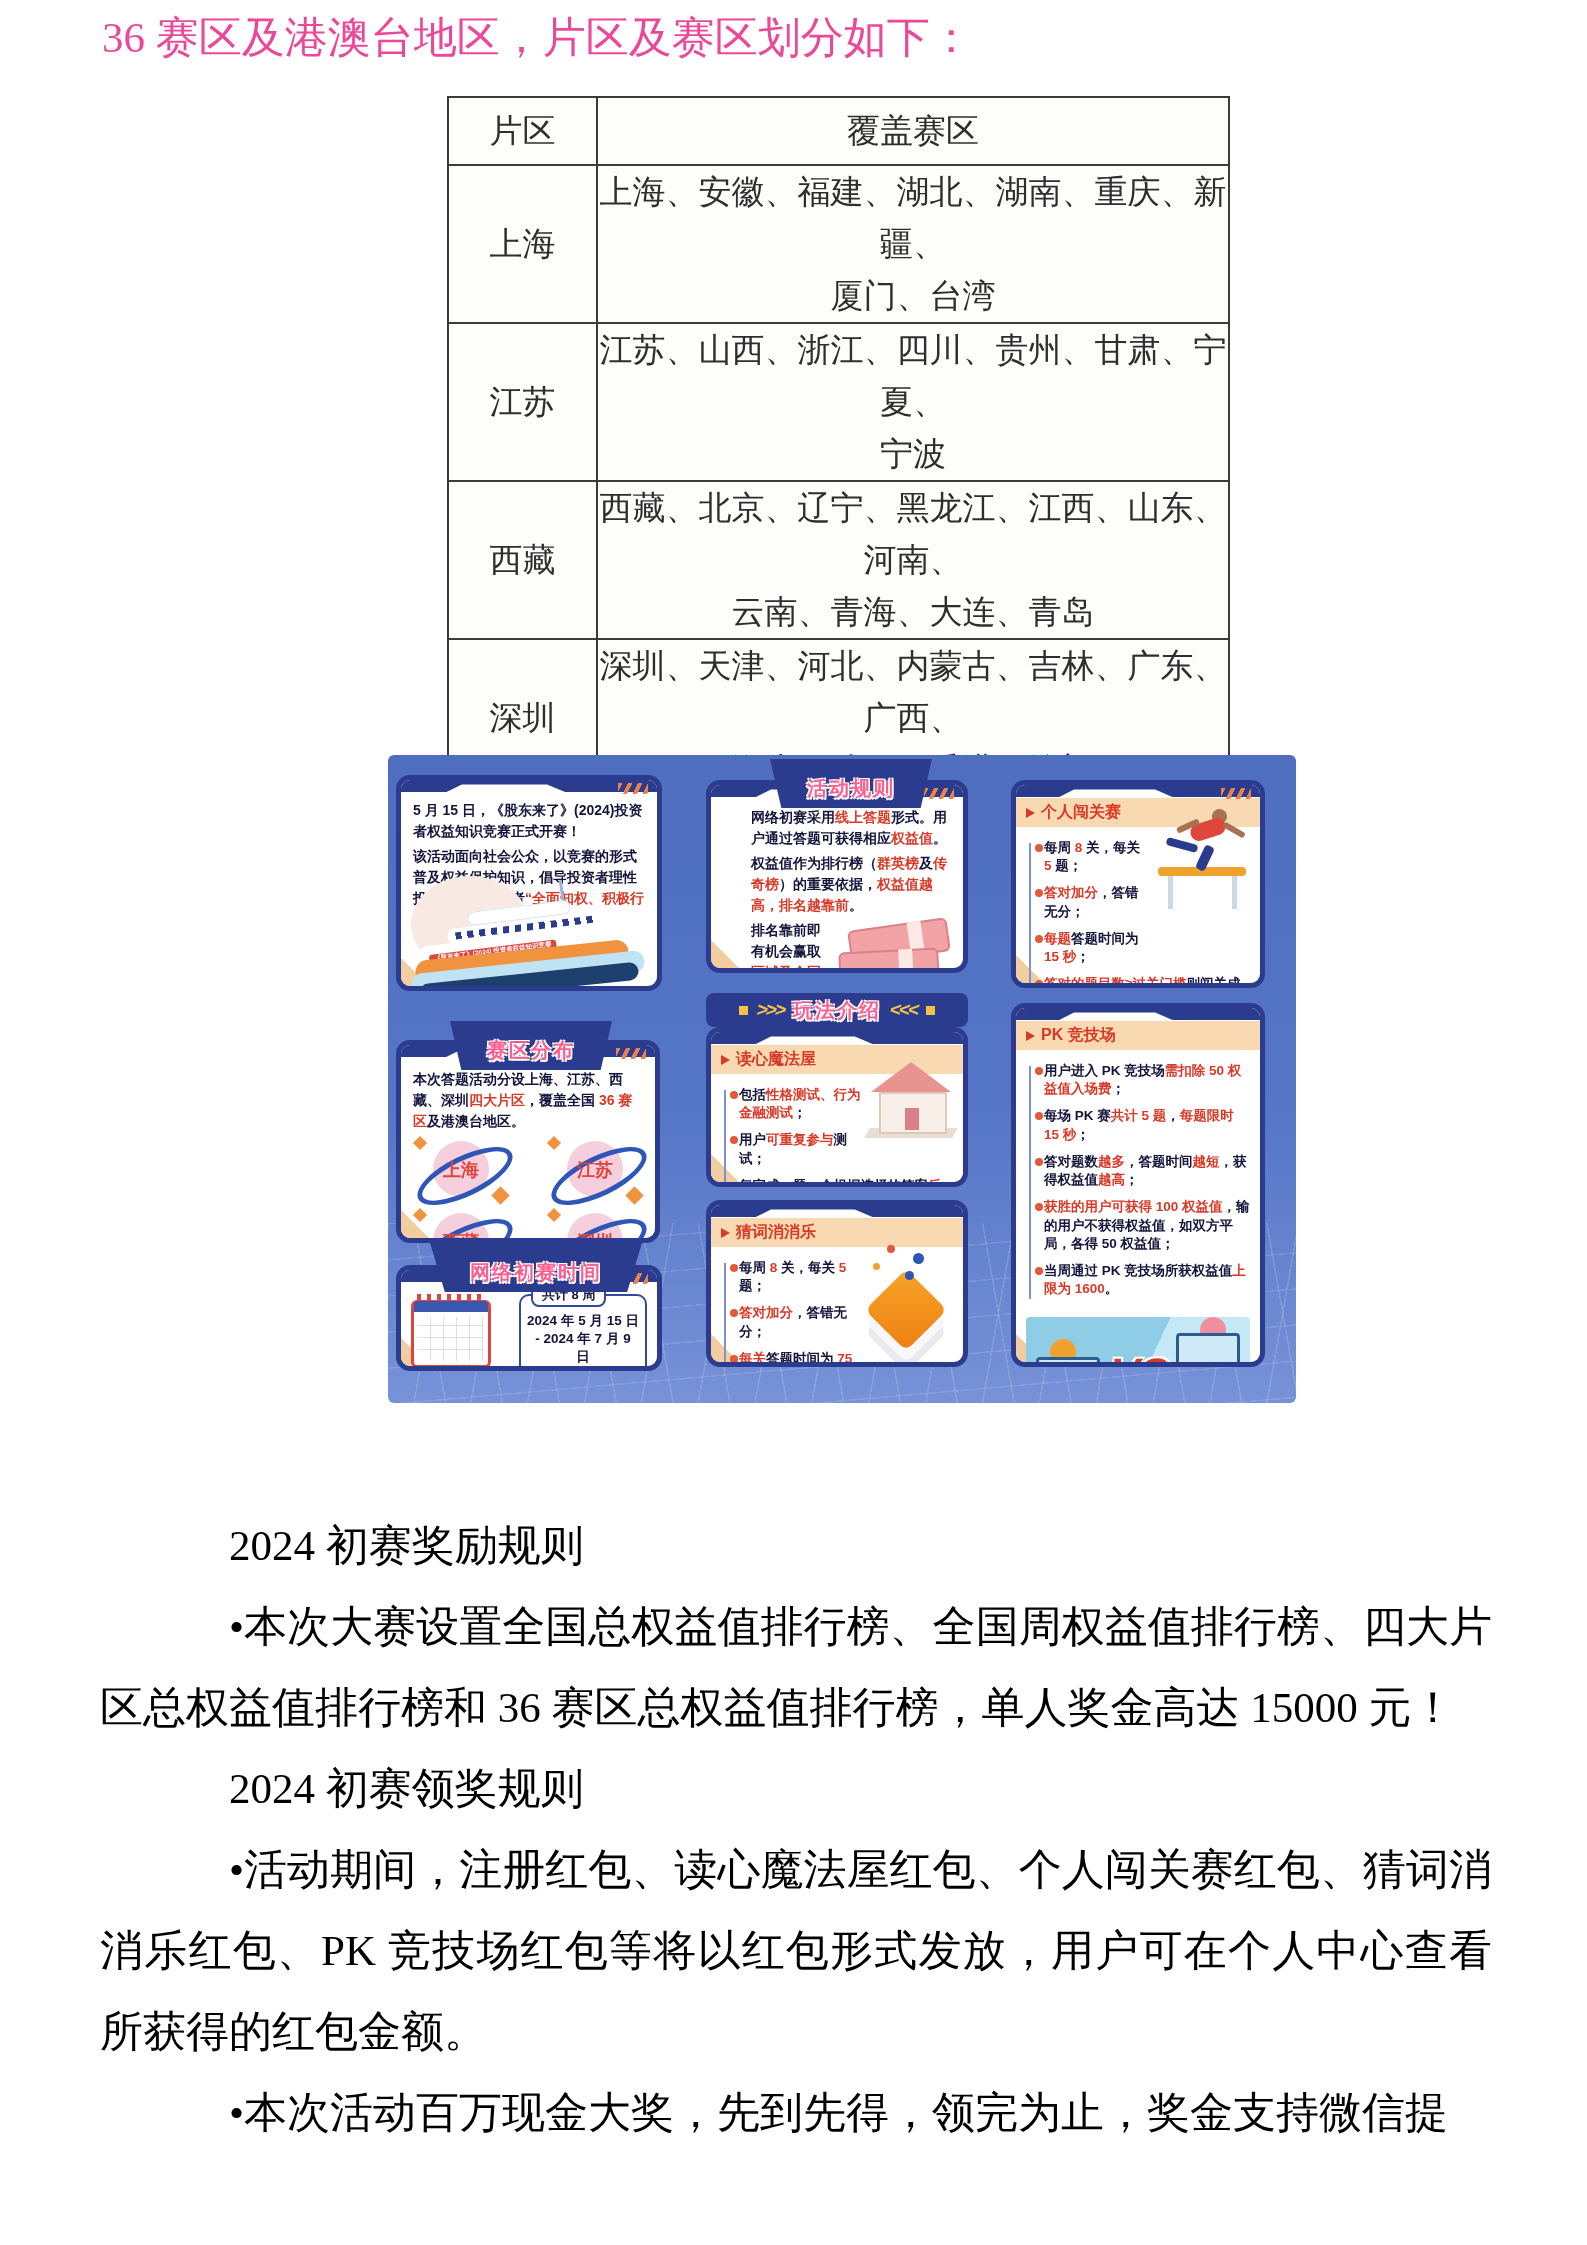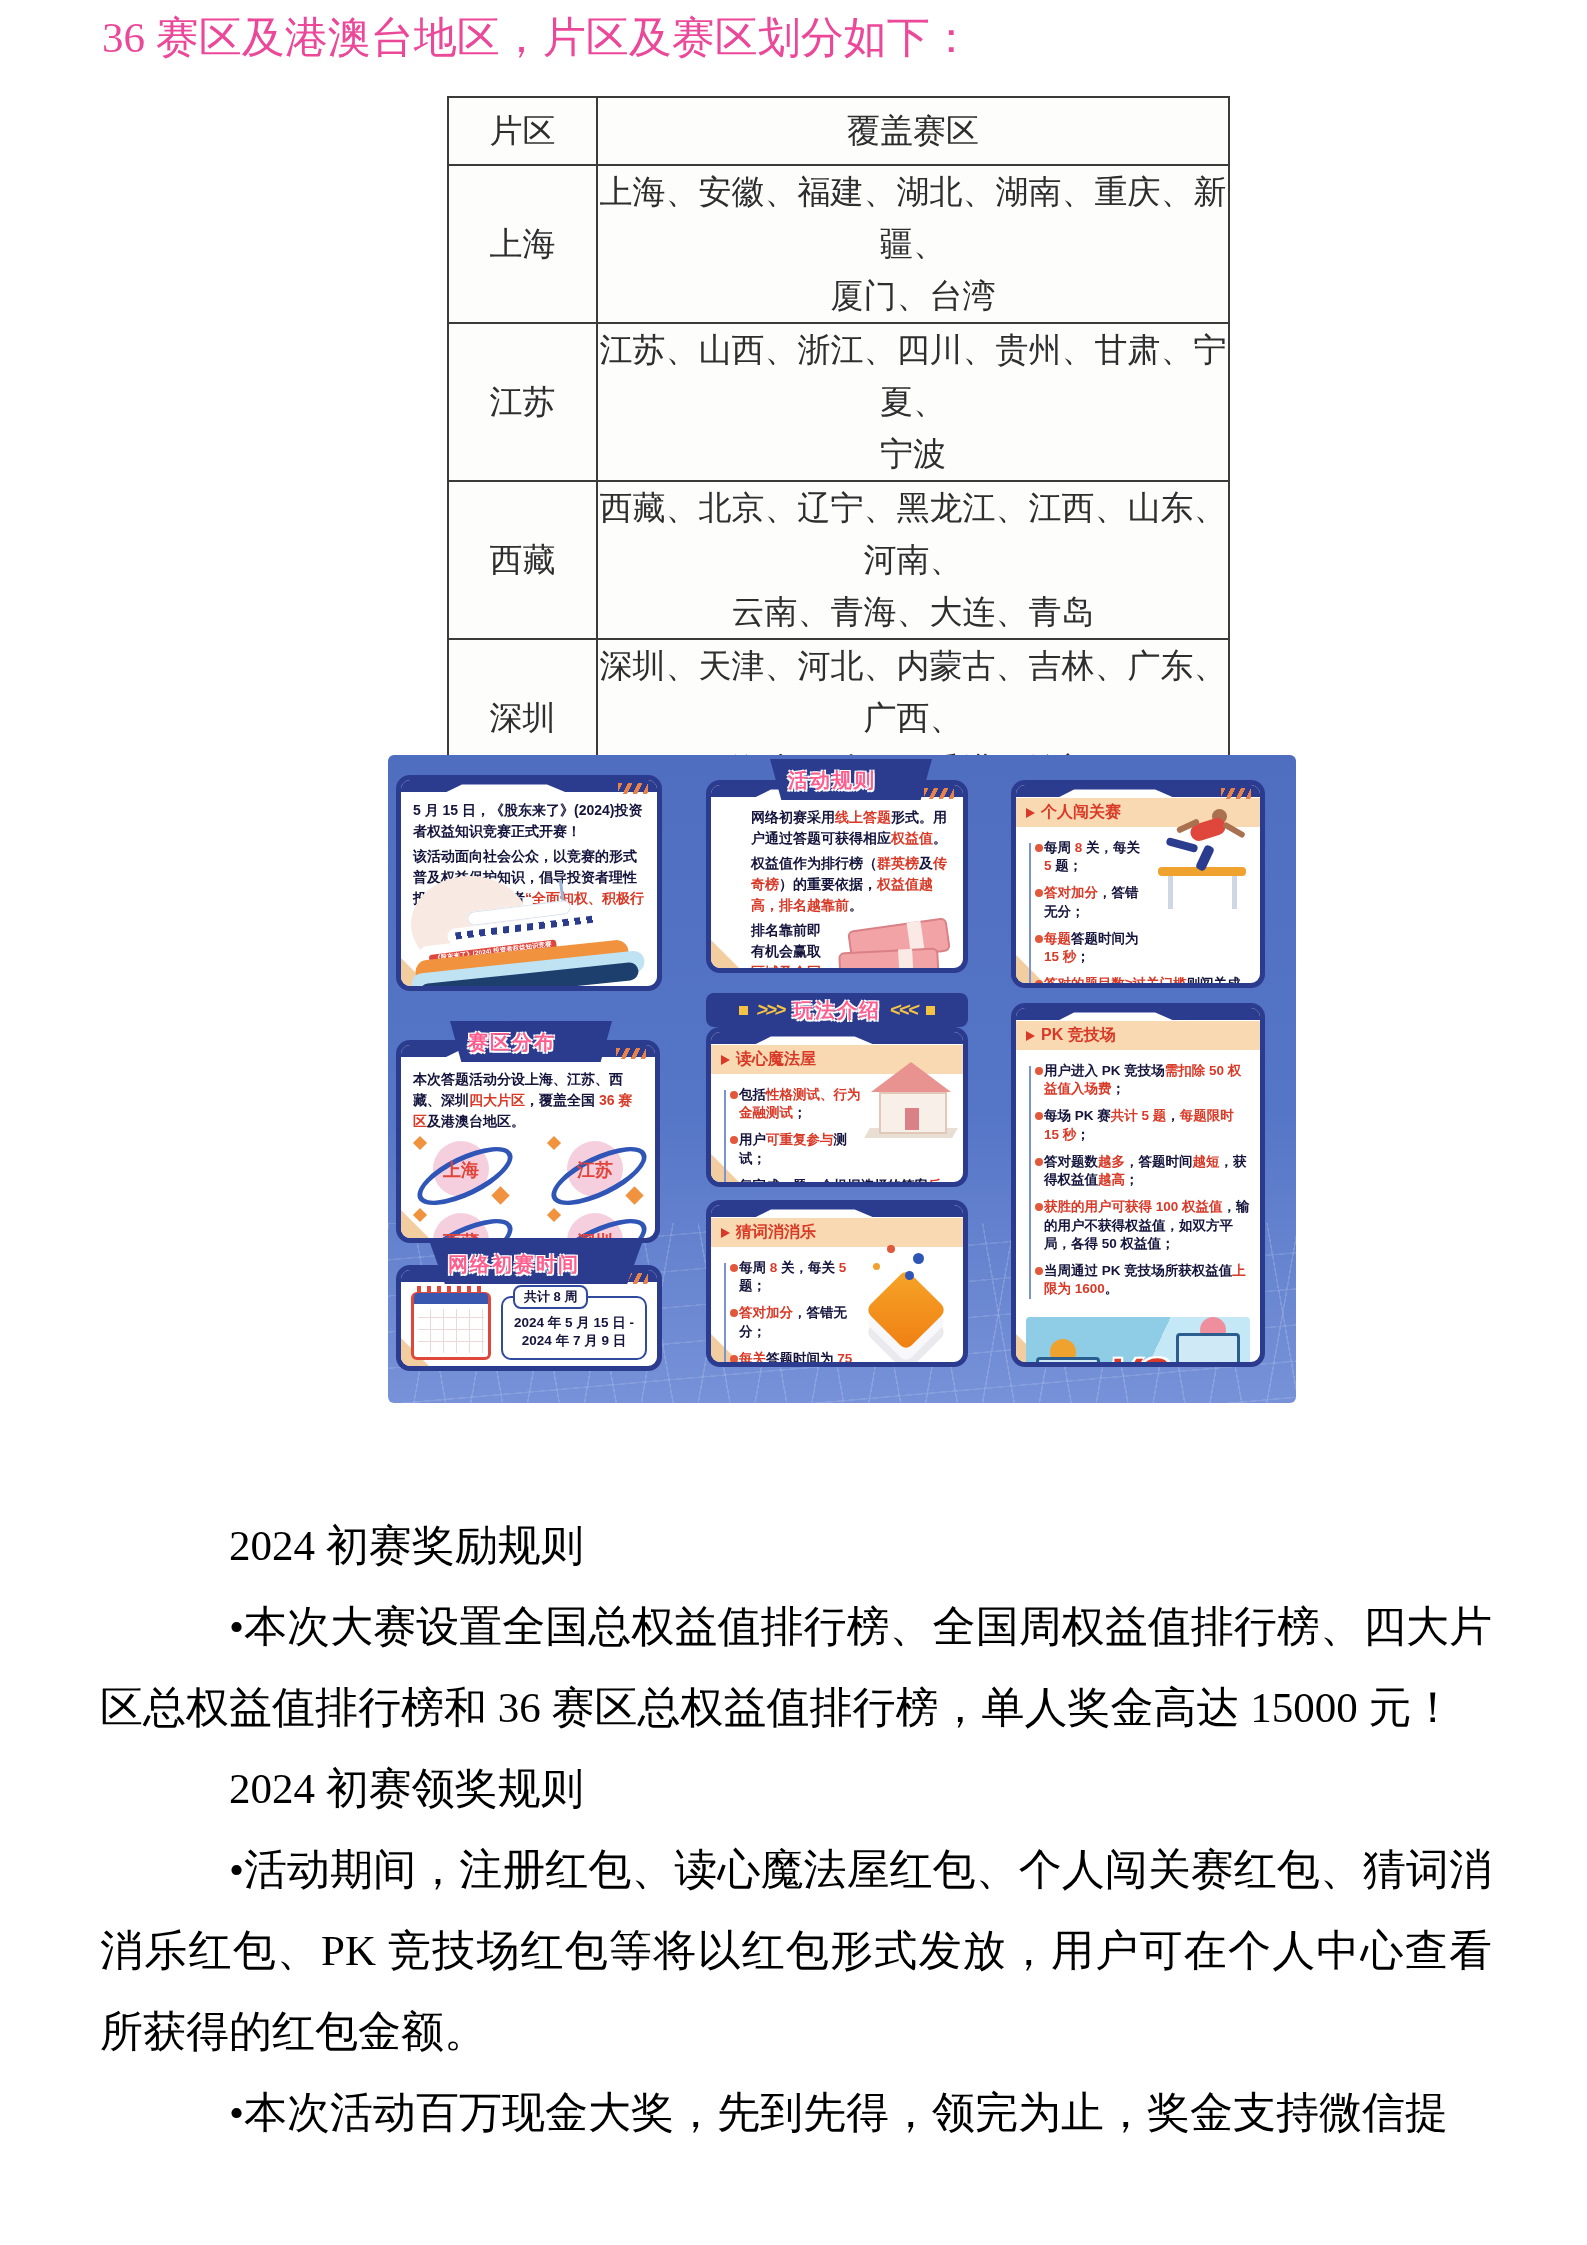--- a/index.html
+++ b/index.html
@@ -29,21 +29,21 @@
                     repeating-linear-gradient(175deg,rgba(255,255,255,.4) 0 1.5px,transparent 1.5px 36px);}
   .pcard{position:absolute;background:#fff;border:5px solid var(--navy);border-radius:14px;
          box-sizing:border-box;overflow:hidden;color:#14143c;}
   .pcard .tab{position:absolute;top:-1px;left:-1px;right:-1px;height:13px;background:var(--navy);
          clip-path:polygon(0 0,100% 0,100% 100%,64% 100%,57% 42%,24% 42%,18% 100%,0 100%);}
   .corner{position:absolute;left:-1px;bottom:-1px;width:30px;height:30px;background:var(--peach_dark);
           clip-path:polygon(0 0,0 100%,100% 100%);}
   .slashes{position:absolute;top:3px;right:9px;width:30px;height:11px;z-index:4;
            background:repeating-linear-gradient(115deg,#e8824a 0 4px,transparent 4px 9px);}
   .ribbon{position:absolute;z-index:6;background:var(--navy);color:var(--pink);font-weight:800;
-          font-size:20px;letter-spacing:2px;padding:8px 18px 6px;text-align:left;
+          font-size:20px;letter-spacing:2px;padding:16px 18px 6px;text-align:center;
           clip-path:polygon(0 0,100% 0,93% 100%,7% 100%);
           text-shadow:-1.5px -1.5px 0 #fff,1.5px -1.5px 0 #fff,-1.5px 1.5px 0 #fff,1.5px 1.5px 0 #fff;}
   .phead{margin-top:13px;background:var(--peach);color:var(--red);font-weight:800;font-size:16px;
          padding:4px 8px 4px 10px;display:flex;align-items:center;gap:6px;}
   .phead .arrow{width:0;height:0;border-left:9px solid var(--red);border-top:5px solid transparent;
          border-bottom:5px solid transparent;flex:none;}
   .ptext{font-size:14px;line-height:1.5;font-weight:700;padding:8px 12px 0;}
   .ptext p{margin:0 0 4px;}
   .hl-r{color:var(--red);}
   .bullets{list-style:none;margin:0;padding:12px 10px 6px 10px;position:relative;}
@@ -140,21 +140,21 @@
          background:linear-gradient(115deg,#8fcce6 0 52%,#c4e8f5 52%);}
   .mon{position:absolute;width:58px;height:40px;border:3px solid #2b5e8e;background:#cfeaf6;border-radius:4px;}
   .mo1{left:10px;top:40px;} .mo2{right:10px;top:16px;}
   .person{position:absolute;width:26px;height:26px;border-radius:50%;}
   .pe1{left:24px;top:22px;background:#f0a22e;} .pe2{right:24px;top:0;background:#ef8f9d;}
   .vs{position:absolute;left:50%;top:50%;transform:translate(-50%,-52%) skewX(-8deg);
       font-size:44px;font-weight:900;font-style:italic;color:#d93a28;
       text-shadow:-2px -2px 0 #fff,2px -2px 0 #fff,-2px 2px 0 #fff,2px 2px 0 #fff,5px 5px 0 #1d3f6e;}
 
   
-  .timerow{display:flex;gap:10px;padding:18px 10px 6px;align-items:flex-end;}
+  .timerow{display:flex;gap:28px;padding:18px 10px 6px;align-items:center;}
   .cal{position:relative;width:74px;height:62px;border:3px solid #e0473c;border-radius:6px;background:#fff;flex:none;margin-top:4px;}
   .cal .top{position:absolute;left:0;right:0;top:-2px;height:11px;background:#3a57b0;border-radius:4px 4px 0 0;}
   .cal .pins{position:absolute;top:-9px;left:3px;right:3px;height:8px;
        background:repeating-linear-gradient(90deg,#e0473c 0 4px,transparent 4px 10px);}
   .cal .grid{position:absolute;left:4px;right:4px;top:14px;bottom:4px;
        background:repeating-linear-gradient(90deg,transparent 0 12px,#ead9d9 12px 13px),
                   repeating-linear-gradient(0deg,transparent 0 11px,#ead9d9 11px 12px);}
   .timebox{position:relative;flex:1;border:2px solid #324a9e;border-radius:10px;padding:16px 6px 8px;margin-top:6px;}
   .badge{position:absolute;top:-13px;left:10px;background:#fff;border:2px solid #324a9e;border-radius:8px;
          padding:1px 9px;font-size:13px;font-weight:800;color:#14143c;}

